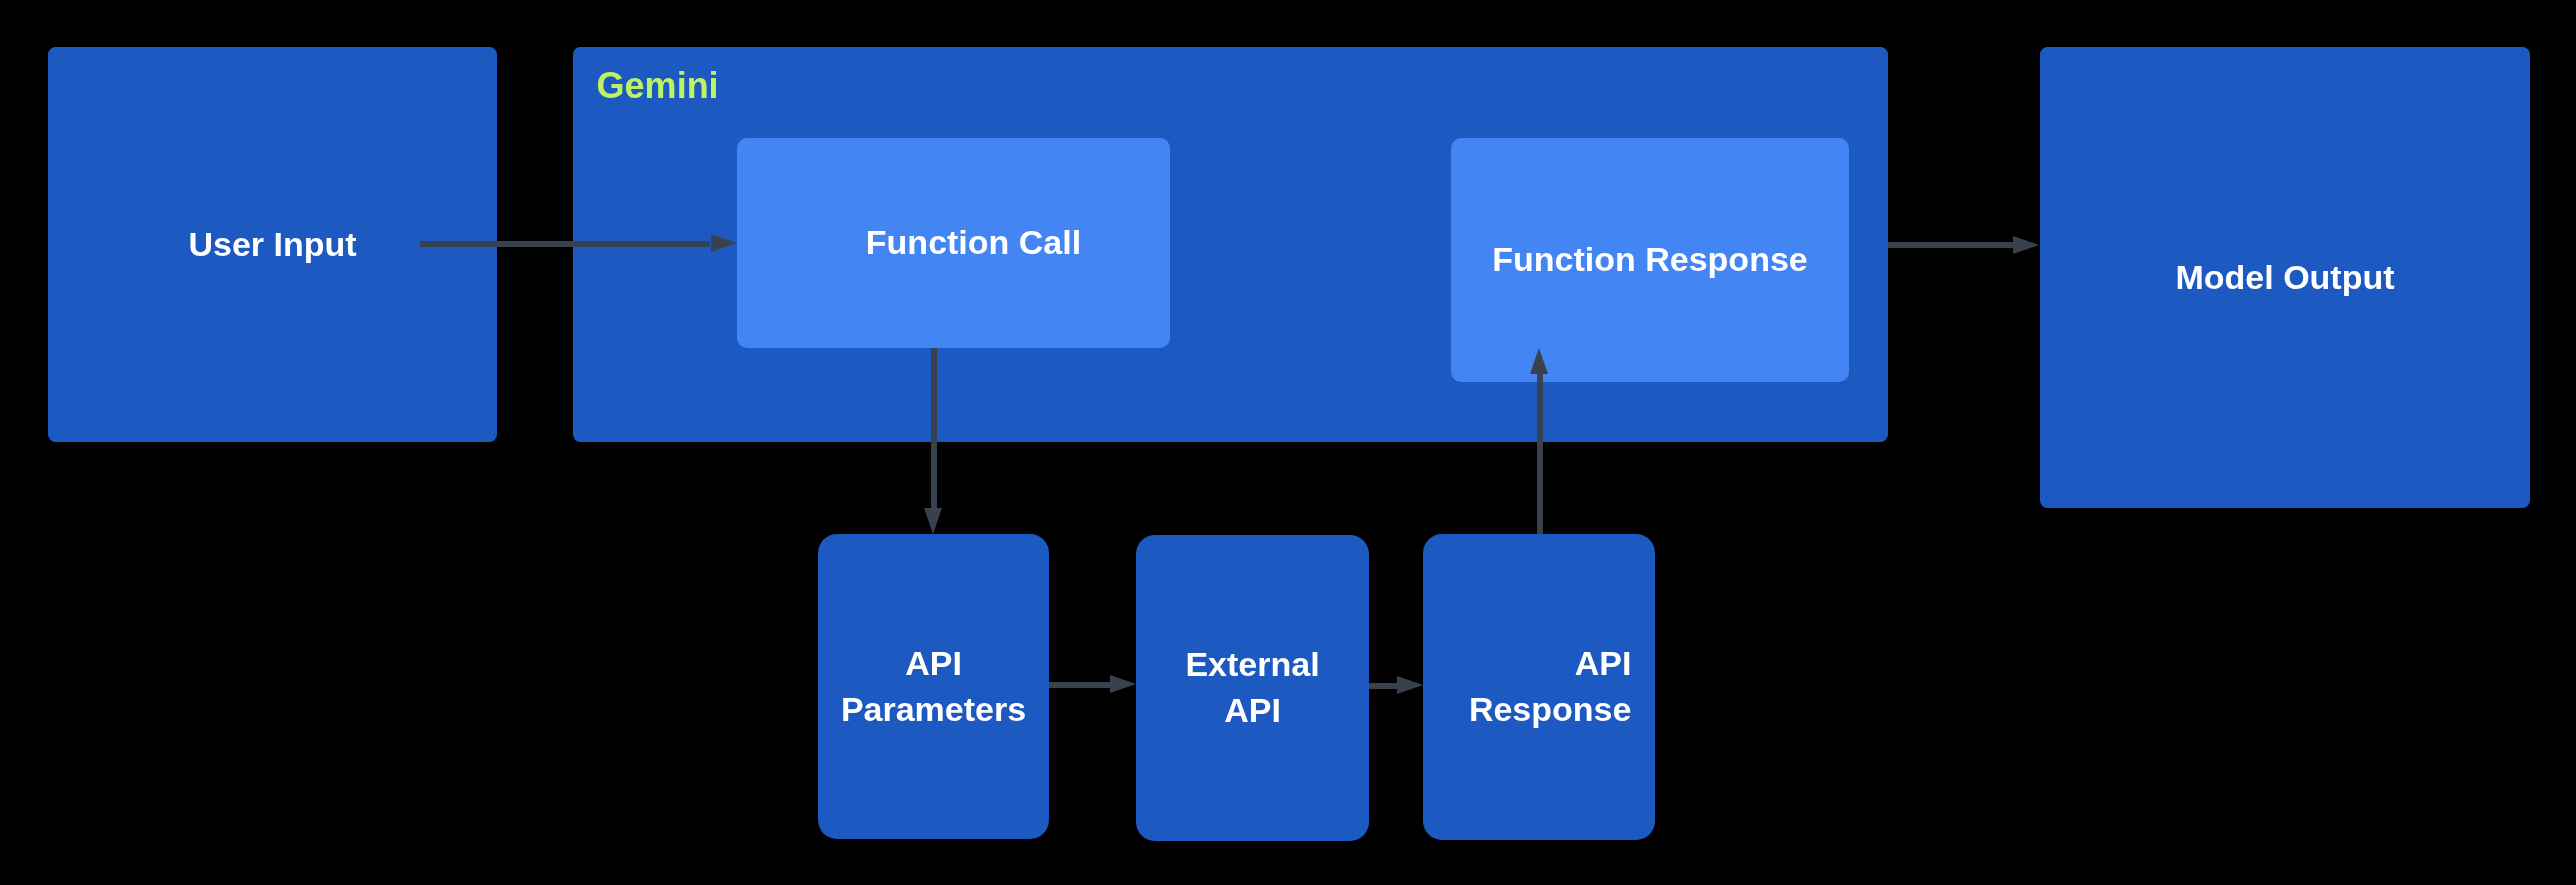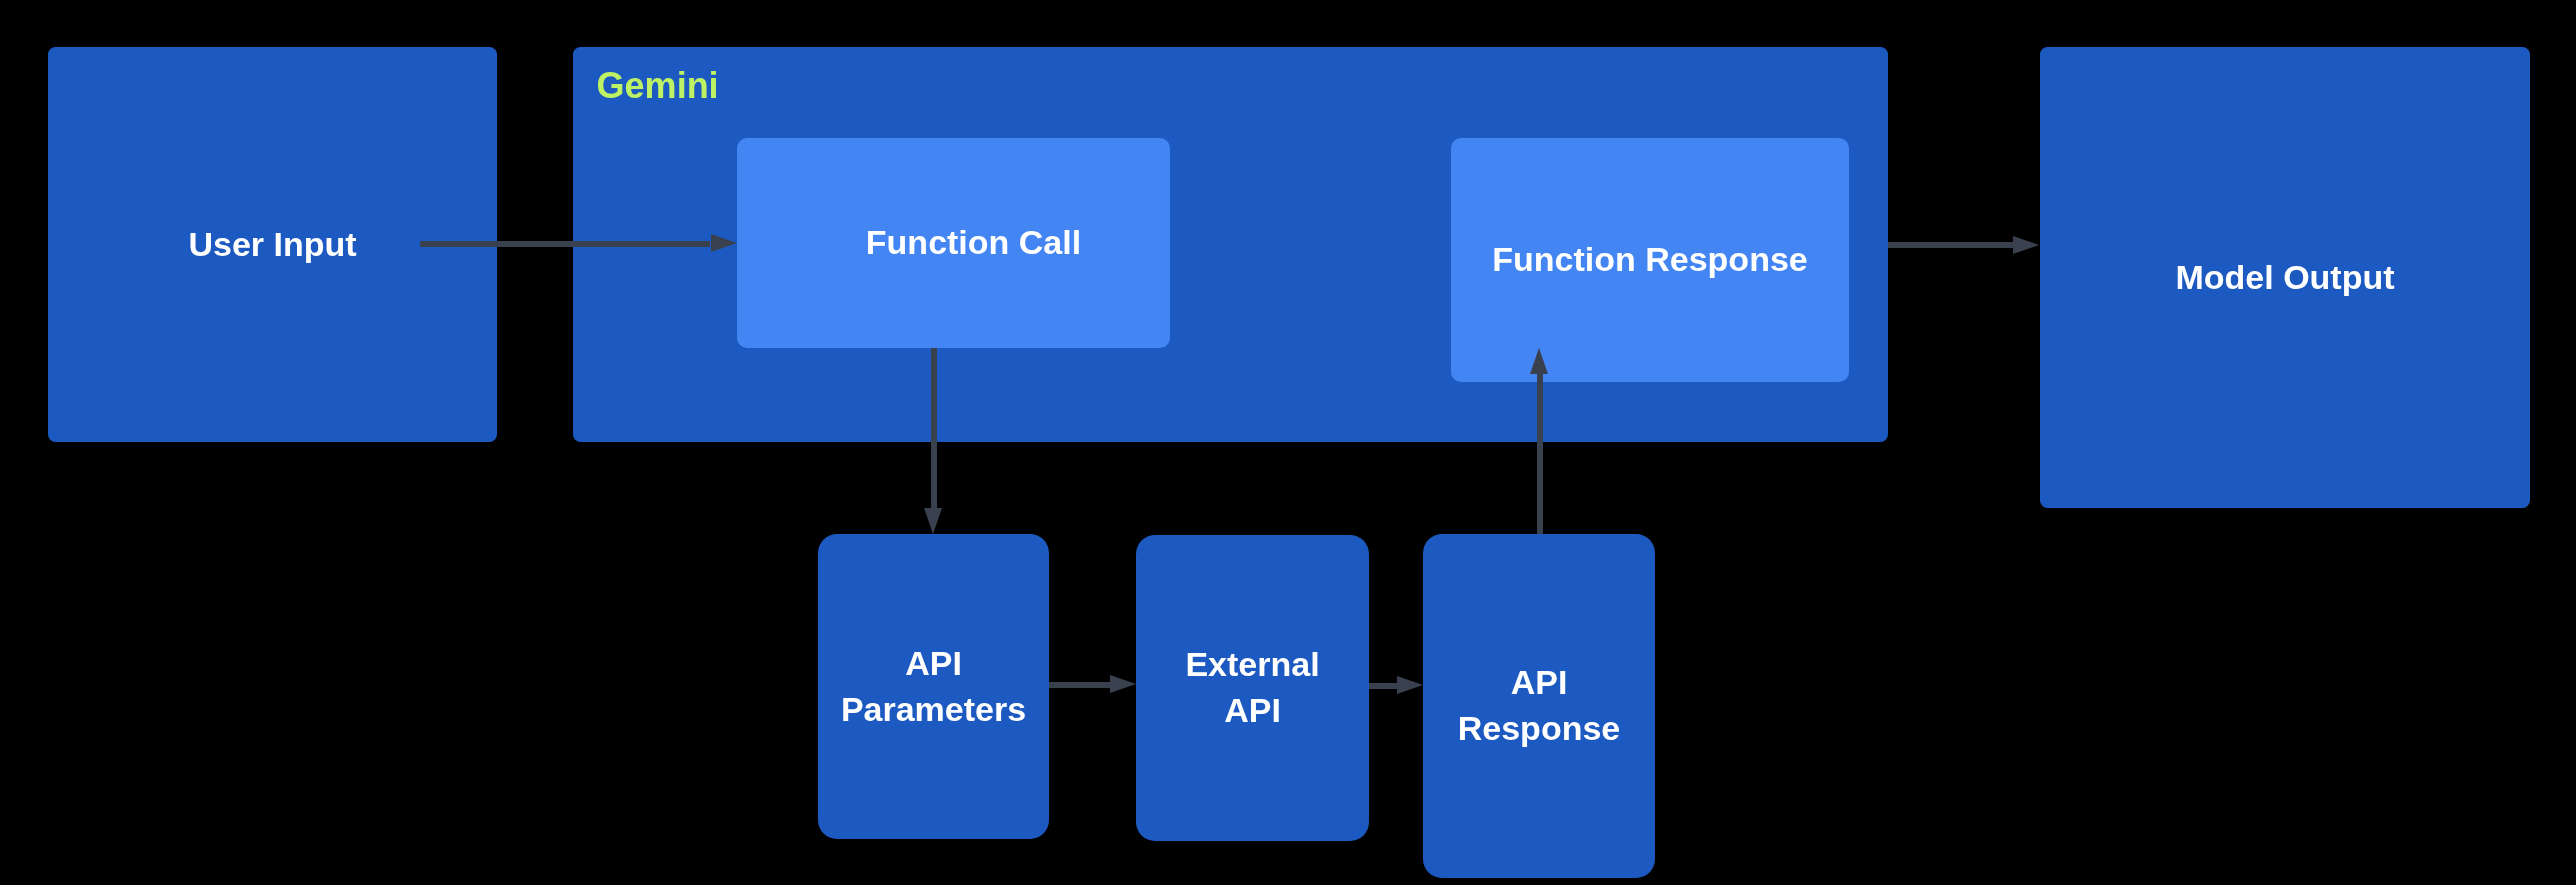--- a/index.html
+++ b/index.html
@@ -78,21 +78,21 @@
     border-bottom: 26px solid #3a414e;
   }
   
   #user-input        { left: 48px;   top: 47px;  width: 449px;  height: 395px; }
   #gemini            { left: 573px;  top: 47px;  width: 1315px; height: 395px; border-radius: 7.5px; }
   #function-call     { left: 737px; top: 138px; width: 393px;  height: 210px; padding-left: 40px; }
   #function-response { left: 1413px; top: 138px; width: 398px;  height: 244px; margin-left: 38px; }
   #model-output      { left: 2040px; top: 47px;  width: 490px;  height: 461px; align-items: center; }
   #api-parameters    { left: 818px; top: 534px; width: 231px;  height: 305px; }
   #external-api      { left: 1136px; top: 535px; width: 233px;  height: 306px; }
-  #api-response      { left: 1423px; top: 534px; width: 232px;  height: 344px; }
+  #api-response      { left: 1423px; top: 534px; width: 232px;  height: 306px; text-align: right; }
 </style>
 </head>
 <body>
 
 <div class="canvas">
 
   <div class="node" id="user-input">
     <span>User Input</span>
   </div>
 

